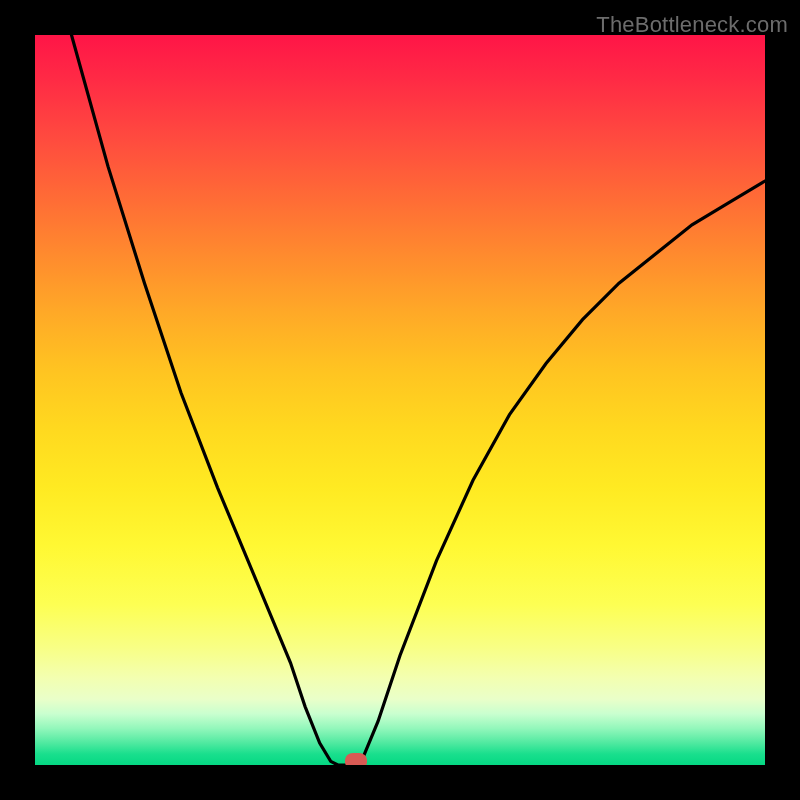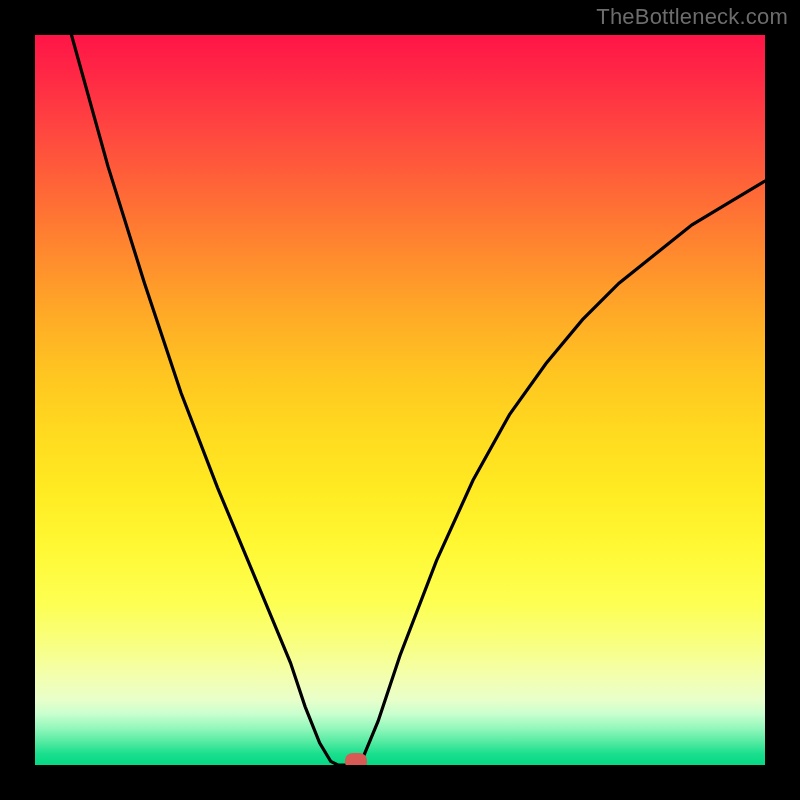--- a/index.html
+++ b/index.html
@@ -14,21 +14,21 @@
   .frame {
     position: absolute;
     left: 0;
     top: 0;
     width: 800px;
     height: 800px;
     background: #000;
   }
   .watermark {
     position: absolute;
-    top: 4px;
+    top: 12px;
     right: 12px;
     color: #6c6c6c;
     font-size: 22px;
     font-weight: 500;
     letter-spacing: 0.2px;
     z-index: 10;
     user-select: none;
   }
   .plot {
     position: absolute;

